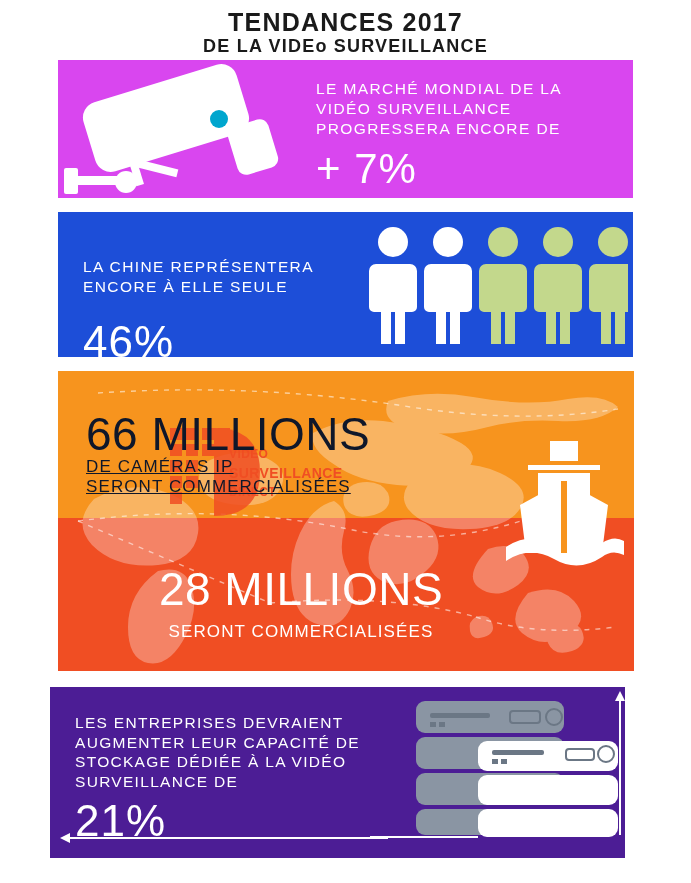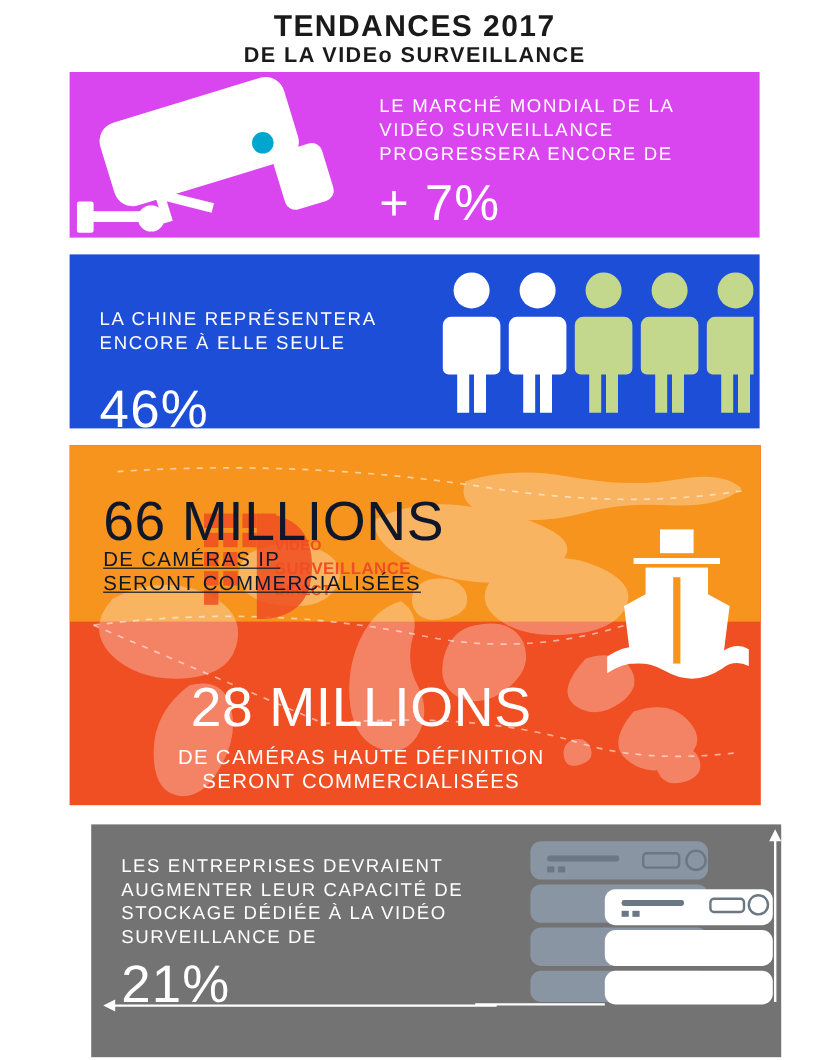--- a/index.html
+++ b/index.html
@@ -100,22 +100,22 @@
   .red-text{position:absolute;left:28px;top:195px;width:430px;color:#ffffff;text-align:center;}
   .rd-big{font-size:46px;letter-spacing:.5px;line-height:1;}
   .rd-sub{
     margin-top:10px;font-size:17px;letter-spacing:1.1px;line-height:1.2;
     text-transform:uppercase;
   }
   .ship-wrap{position:absolute;left:440px;top:70px;width:130px;height:135px;}
 
   
   .panel-gray{
-    left:76px;top:687px;width:575px;height:194px;
-    background:#737373;
+    left:50px;top:687px;width:575px;height:171px;
+    background:#4c1d95;
   }
   .gray-text{position:absolute;left:25px;top:26px;width:320px;color:#ffffff;}
   .gray-head{
     font-size:15.5px;letter-spacing:1.3px;line-height:1.26;
     text-transform:uppercase;
   }
   .gray-big{margin-top:8px;font-size:44px;letter-spacing:1px;line-height:1;}
   .server-wrap{position:absolute;left:320px;top:0px;width:255px;height:155px;}
 
   svg{display:block;}
@@ -258,21 +258,20 @@
       <div class="or-big">66 MILLIONS</div>
       <div class="or-sub">
         <div>de caméras IP</div>
         <div>seront commercialisées</div>
       </div>
     </div>
 
     <div class="red-text">
       <div class="rd-big">28 MILLIONS</div>
       <div class="rd-sub">
-        <div>de caméras haute définition</div>
         <div>seront commercialisées</div>
       </div>
     </div>
   </div>
 
   <div class="panel panel-gray">
     <div class="gray-text">
       <div class="gray-head">
         <div>Les entreprises devraient</div>
         <div>augmenter leur capacité de</div>

